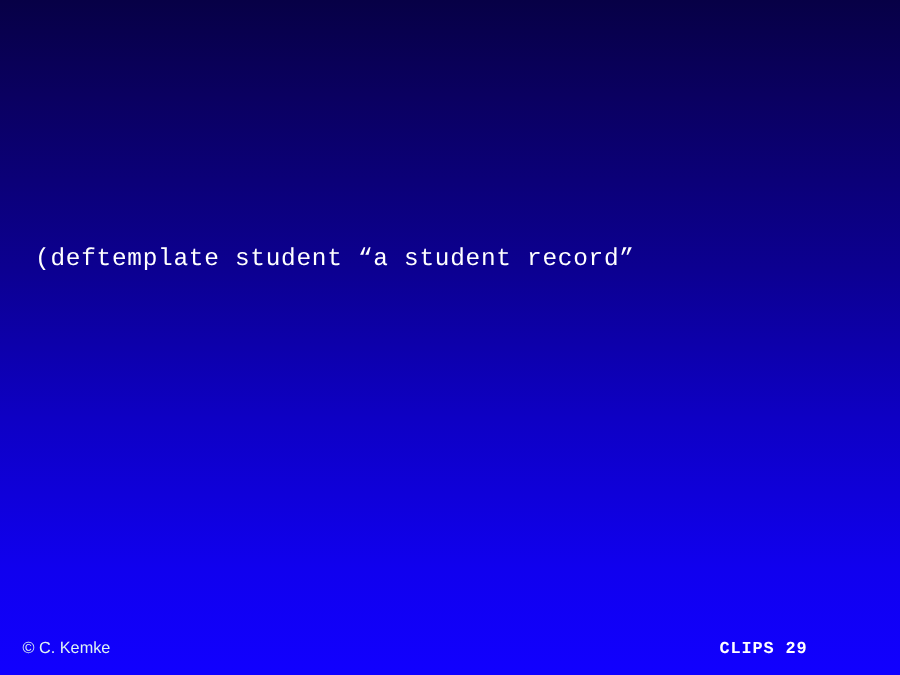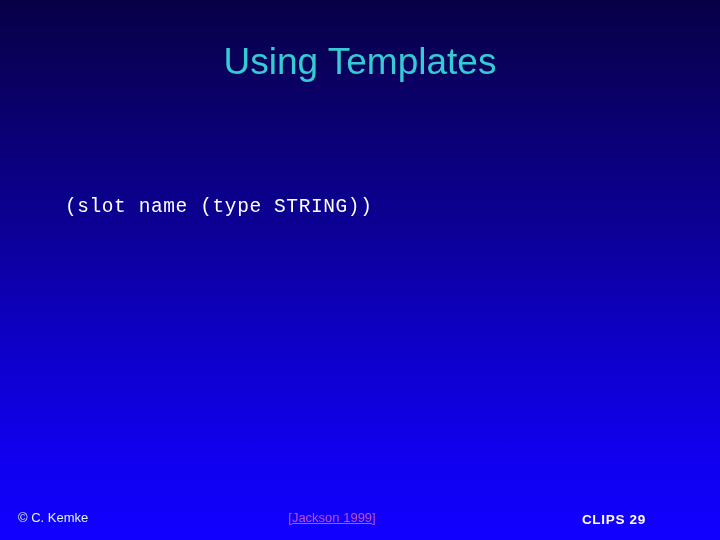--- a/index.html
+++ b/index.html
@@ -102,47 +102,45 @@
     font-family: "Liberation Sans", sans-serif;
     font-size: 13px;
     white-space: nowrap;
     cursor: pointer;
   }
   #footer-pagemark {
     position: absolute;
     right: 18px;
     bottom: 13px;
     color: #ffffff;
-    font-family: Liberation Sans, sans-serif;
+    font-family: Liberation Mono, monospace;
     font-size: 13.5px;
     font-weight: bold;
     letter-spacing: 0.7px;
     white-space: nowrap;
   }
 </style>
 </head>
 <body>
 
 <div id="slide">
 
-  <div id="title">Using Templates</div>
 
   <div id="code-body">
-    <div class="code-line">   (slot name (type STRING))</div>
+    <div class="code-line">(deftemplate student “a student record”</div>
     <div class="code-line blank"></div>
     
     
     
     
     
     
     
   </div>
 
   <div id="footer">
     <div id="footer-copyright">© C. Kemke</div>
 
-    <div id="footer-citation"><span class="linktext">[Jackson 1999]</span></div>
 
     <div id="footer-pagemark">CLIPS  29</div>
   </div>
 
 </div>
 
 </body></html>

